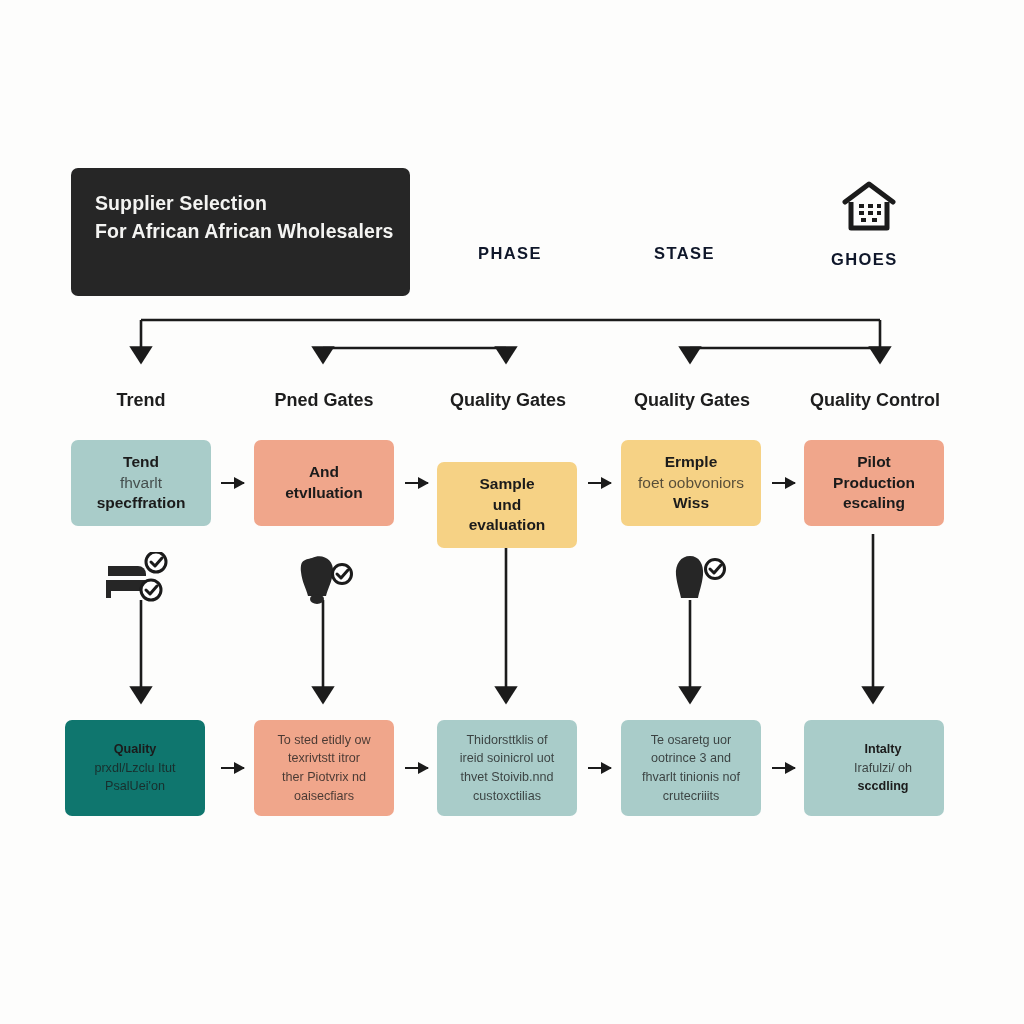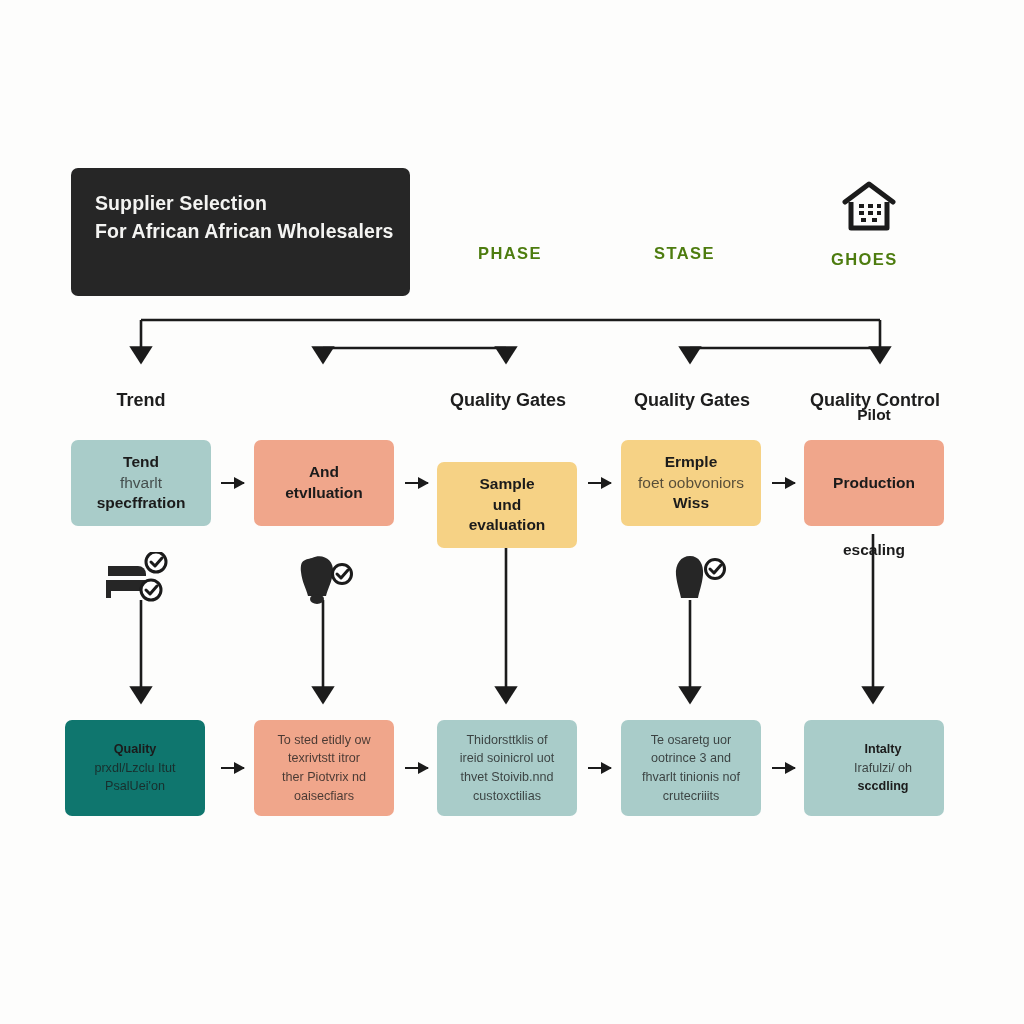--- a/index.html
+++ b/index.html
@@ -40,21 +40,21 @@
     line-height: 1.42;
     letter-spacing: 0.1px;
     white-space: nowrap;
   }
 
   
   .legend {
     position: absolute;
     font-size: 16.5px;
     font-weight: bold;
-    color: #4d7c0f;
+    color: #0f172a;
     letter-spacing: 1.4px;
     white-space: nowrap;
   }
   #legend-phase { left: 478px; top: 244px; }
   #legend-stase { left: 654px; top: 244px; }
   #legend-ghoes { left: 831px; top: 250px; }
 
   .house-icon {
     position: absolute;
     left: 841px;
@@ -193,20 +193,21 @@
 
       <path d="M141 600 L141 692" marker-end="url(#ah)"></path>
       <path d="M323 600 L323 692" marker-end="url(#ah)"></path>
       <path d="M506 534 L506 692" marker-end="url(#ah)"></path>
       <path d="M690 600 L690 692" marker-end="url(#ah)"></path>
       <path d="M873 534 L873 692" marker-end="url(#ah)"></path>
     </g>
   </svg>
 
   <div class="col-caption" style="left:41px">Trend</div>
+  <div class="col-caption" style="left:224px">Pned Gates</div>
   <div class="col-caption" style="left:408px">Quality Gates</div>
   <div class="col-caption" style="left:592px">Quality Gates</div>
   <div class="col-caption" style="left:775px">Quality Control</div>
 
   <div class="row1">
     <div class="node" id="r1n0" style="left: 71px; background: rgb(169, 204, 201);">
         <div class="l">Tend</div>
         <div class="l faint">fhvarlt</div>
         <div class="l">specffration</div>
       </div>
@@ -217,21 +218,21 @@
     <div class="node" id="r1n2" style="left: 437px; background: rgb(246, 210, 133); margin-top: 22px;">
         <div class="l">Sample</div>
         <div class="l">und</div>
         <div class="l">evaluation</div>
       </div>
     <div class="node" id="r1n3" style="left: 621px; background: rgb(246, 210, 133);">
         <div class="l">Ermple</div>
         <div class="l faint">foet oobvoniors</div>
         <div class="l">Wiss</div>
       </div>
-    <div class="node" id="r1n4" style="left: 804px; background: rgb(240, 166, 139); gap: 47px;">
+    <div class="node" id="r1n4" style="left: 804px; background: rgb(240, 166, 139);">
         <div class="l">Pilot</div>
         <div class="l">Production</div>
         <div class="l">escaling</div>
       </div>
   </div>
 
   <div class="h-arrow" style="left:221px; top:482px; width:23px"></div>
   <div class="h-arrow" style="left:405px; top:482px; width:23px"></div>
   <div class="h-arrow" style="left:588px; top:482px; width:23px"></div>
   <div class="h-arrow" style="left:772px; top:482px; width:23px"></div>

